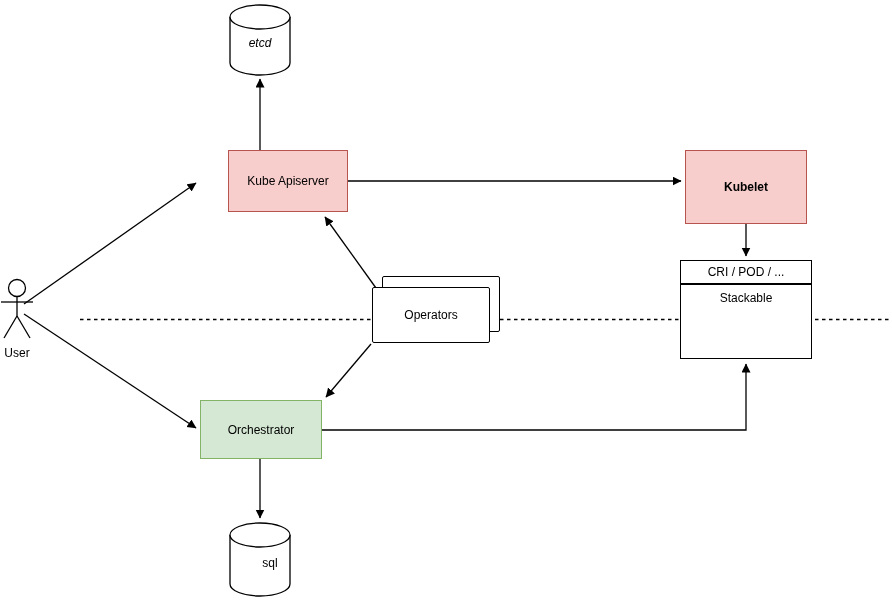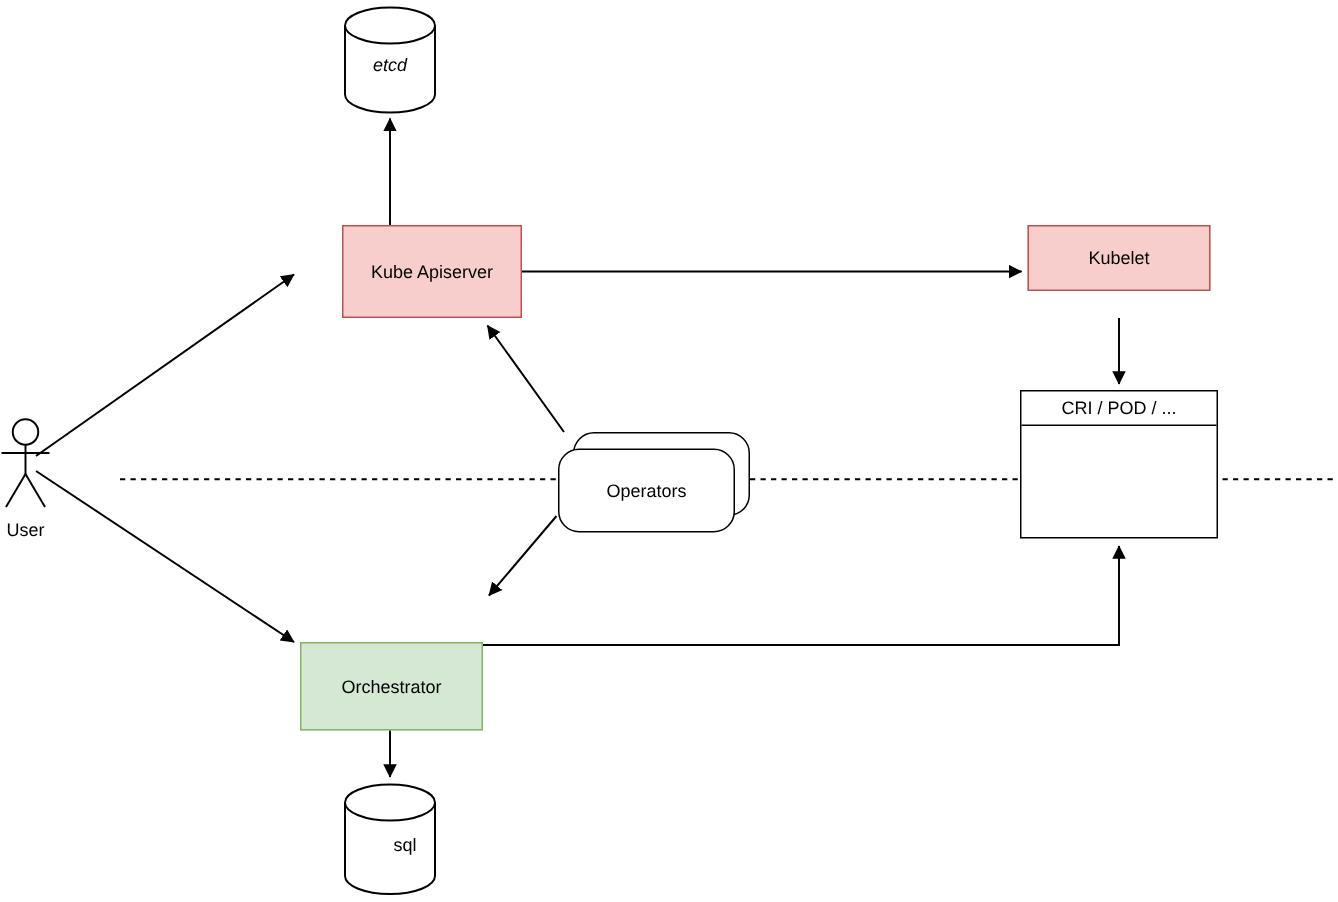--- a/index.html
+++ b/index.html
@@ -15,23 +15,23 @@
   #wires{position:absolute;left:0;top:0;z-index:0;}
   .node{
     position:absolute;
     display:flex;align-items:center;justify-content:center;
     text-align:center;
     box-sizing:border-box;
     z-index:1;
     white-space:nowrap;
   }
   .node--red{background:#f8cecc;border:1px solid #b85450;}
-  .node--green{background:#d5e8d4;border:1px solid #82b366;margin-top:28px;}
+  .node--green{background:#d5e8d4;border:1px solid #82b366;}
   .node--plain{background:#ffffff;border:1px solid #000000;}
-  .node--rounded{border-radius:14px;margin-top:12px;}
+  .node--rounded{border-radius:2px;}
   .label{
     position:absolute;
     text-align:center;
     z-index:1;
     white-space:nowrap;
   }
   .stack{
     position:absolute;
     box-sizing:border-box;
     background:#ffffff;
@@ -92,32 +92,35 @@
   </svg>
 
   <div class="label" style="left:230px;top:36px;width:60px;font-style:italic;">etcd</div>
   <div class="label" style="left:230px;top:556px;width:80px;">sql</div>
   <div class="label" style="left:-3px;top:346px;width:40px;">User</div>
 
   <div class="node node--red" style="left:200px;top:150px;width:120px;height:62px;margin-left:28px;">
     <span>Kube Apiserver</span>
   </div>
 
-  <div class="node node--red" style="left:685px;top:150px;width:122px;height:44px;">
+  <div class="node node--red" style="left:685px;top:150px;width:122px;height:74px;font-weight:bold;">
     <span>Kubelet</span>
   </div>
 
   <div class="node node--green" style="left:200px;top:400px;width:122px;height:59px;">
     <span>Orchestrator</span>
   </div>
 
   <div class="node node--plain node--rounded" style="left:382px;top:276px;width:118px;height:56px;"></div>
   <div class="node node--plain node--rounded" style="left:372px;top:287px;width:118px;height:56px;">
     <span>Operators</span>
   </div>
 
   <div class="stack" style="left:680px;top:260px;width:132px;height:99px;">
     <div class="stack__row stack__row--header">
       <span>CRI / POD / ...</span>
     </div>
+    <div class="stack__row stack__row--footer">
+      <span>Stackable</span>
+    </div>
   </div>
 
 </div>
 
 </body></html>

